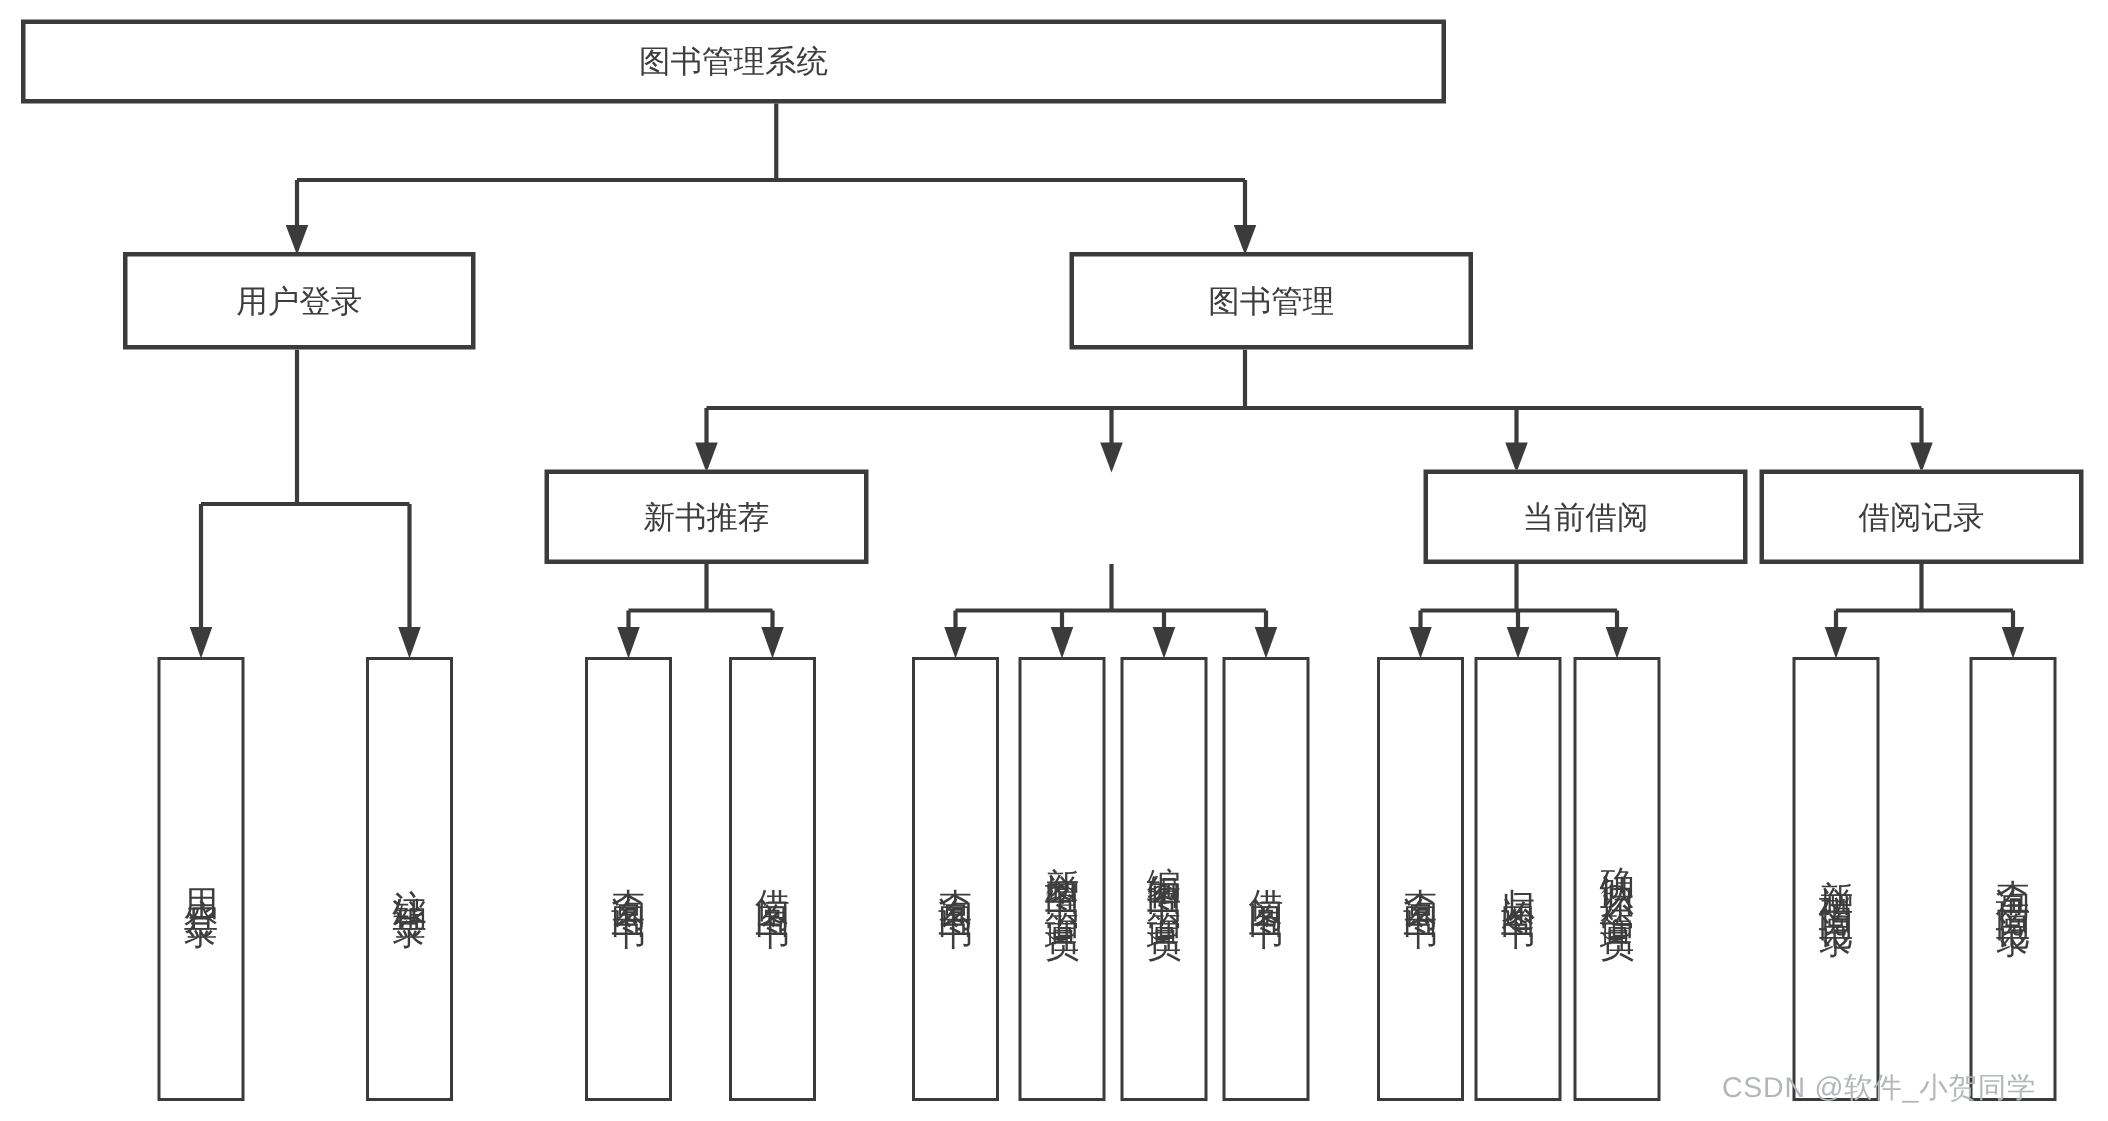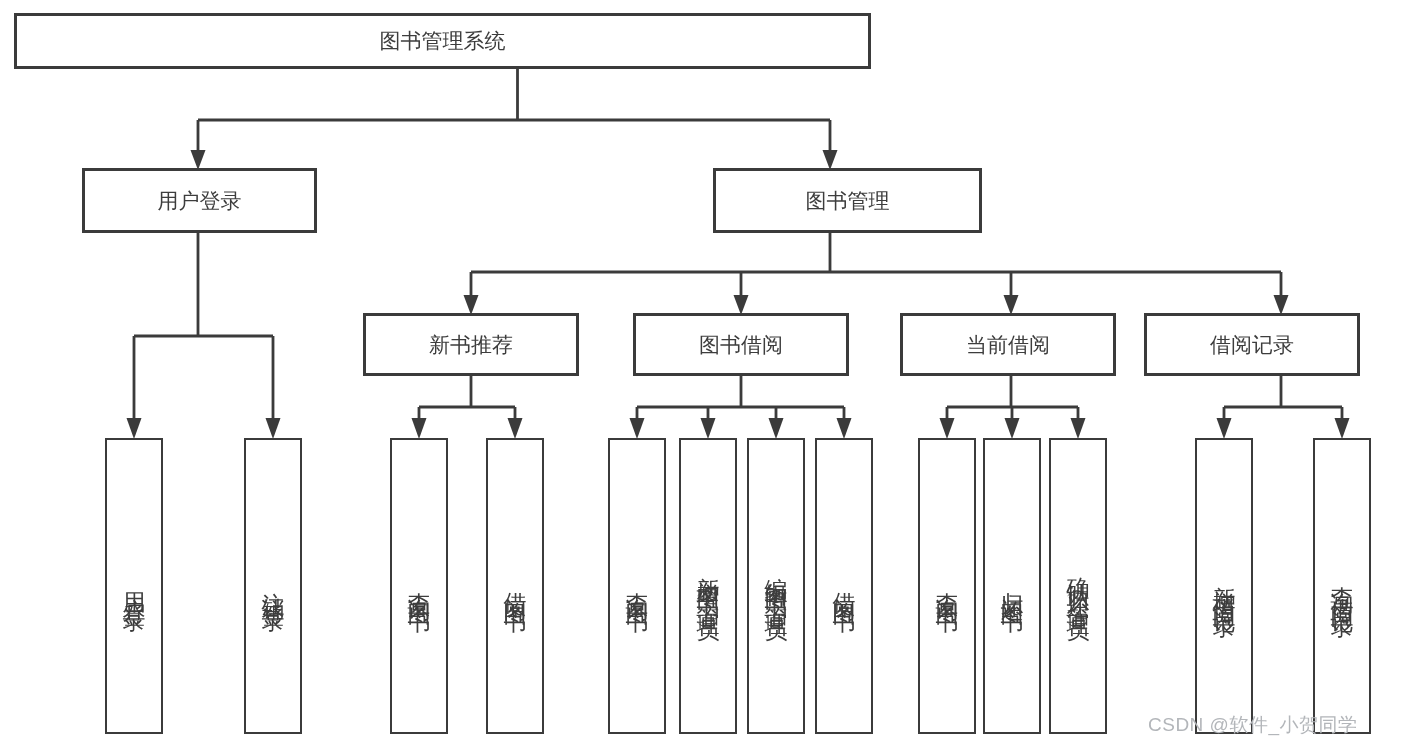--- a/index.html
+++ b/index.html
@@ -33,28 +33,28 @@
   }
   .vbox { border-width: 2.5px; }
   .vtext {
     writing-mode: vertical-rl;
     text-orientation: mixed;
     font-size: 23px;
     letter-spacing: 6px;
     line-height: 1;
     white-space: nowrap;
   }
-  .root   { left: 14px;  top: 13px;  width: 857px; height: 56px; }
+  .root   { left: 14px;  top: 13px;  width: 950px; height: 56px; }
   .lv2a   { left: 82px;  top: 168px; width: 235px;  height: 65px; }
   .lv2b   { left: 713px; top: 168px; width: 269px;  height: 65px; }
   .lv3    { top: 313px; width: 216px; height: 63px; }
   .lv3a   { left: 363px; }
   .lv3b   { left: 633px; }
-  .lv3c   { left: 900px; text-align: center; }
-  .lv3d   { left: 1144px; }
+  .lv3c   { left: 949px; text-align: center; }
+  .lv3d   { left: 1173px; }
   .leaf   { top: 438px; width: 58px; height: 296px; }
   .x105  { left: 105px; }  .x244  { left: 244px; }
   .x390  { left: 390px; }  .x486  { left: 486px; }
   .x608  { left: 608px; }  .x679  { left: 679px; }
   .x747  { left: 747px; }  .x815  { left: 815px; }
   .x918  { left: 918px; }  .x983  { left: 983px; }
   .x1049 { left: 1049px; } .x1195 { left: 1195px; }
   .x1313 { left: 1313px; }
   .watermark {
     position: absolute;
@@ -121,23 +121,20 @@
   <div class="box lv2a">
     <span>用户登录</span>
   </div>
   <div class="box lv2b">
     <span>图书管理</span>
   </div>
 
   <div class="box lv3 lv3a">
     <span>新书推荐</span>
   </div>
-  <div class="box lv3 lv3b">
-    <span>图书借阅</span>
-  </div>
   <div class="box lv3 lv3c">
     <span>当前借阅</span>
   </div>
   <div class="box lv3 lv3d">
     <span>借阅记录</span>
   </div>
 
   <div class="box vbox leaf x105">
     <span class="vtext">用户登录</span>
   </div>

